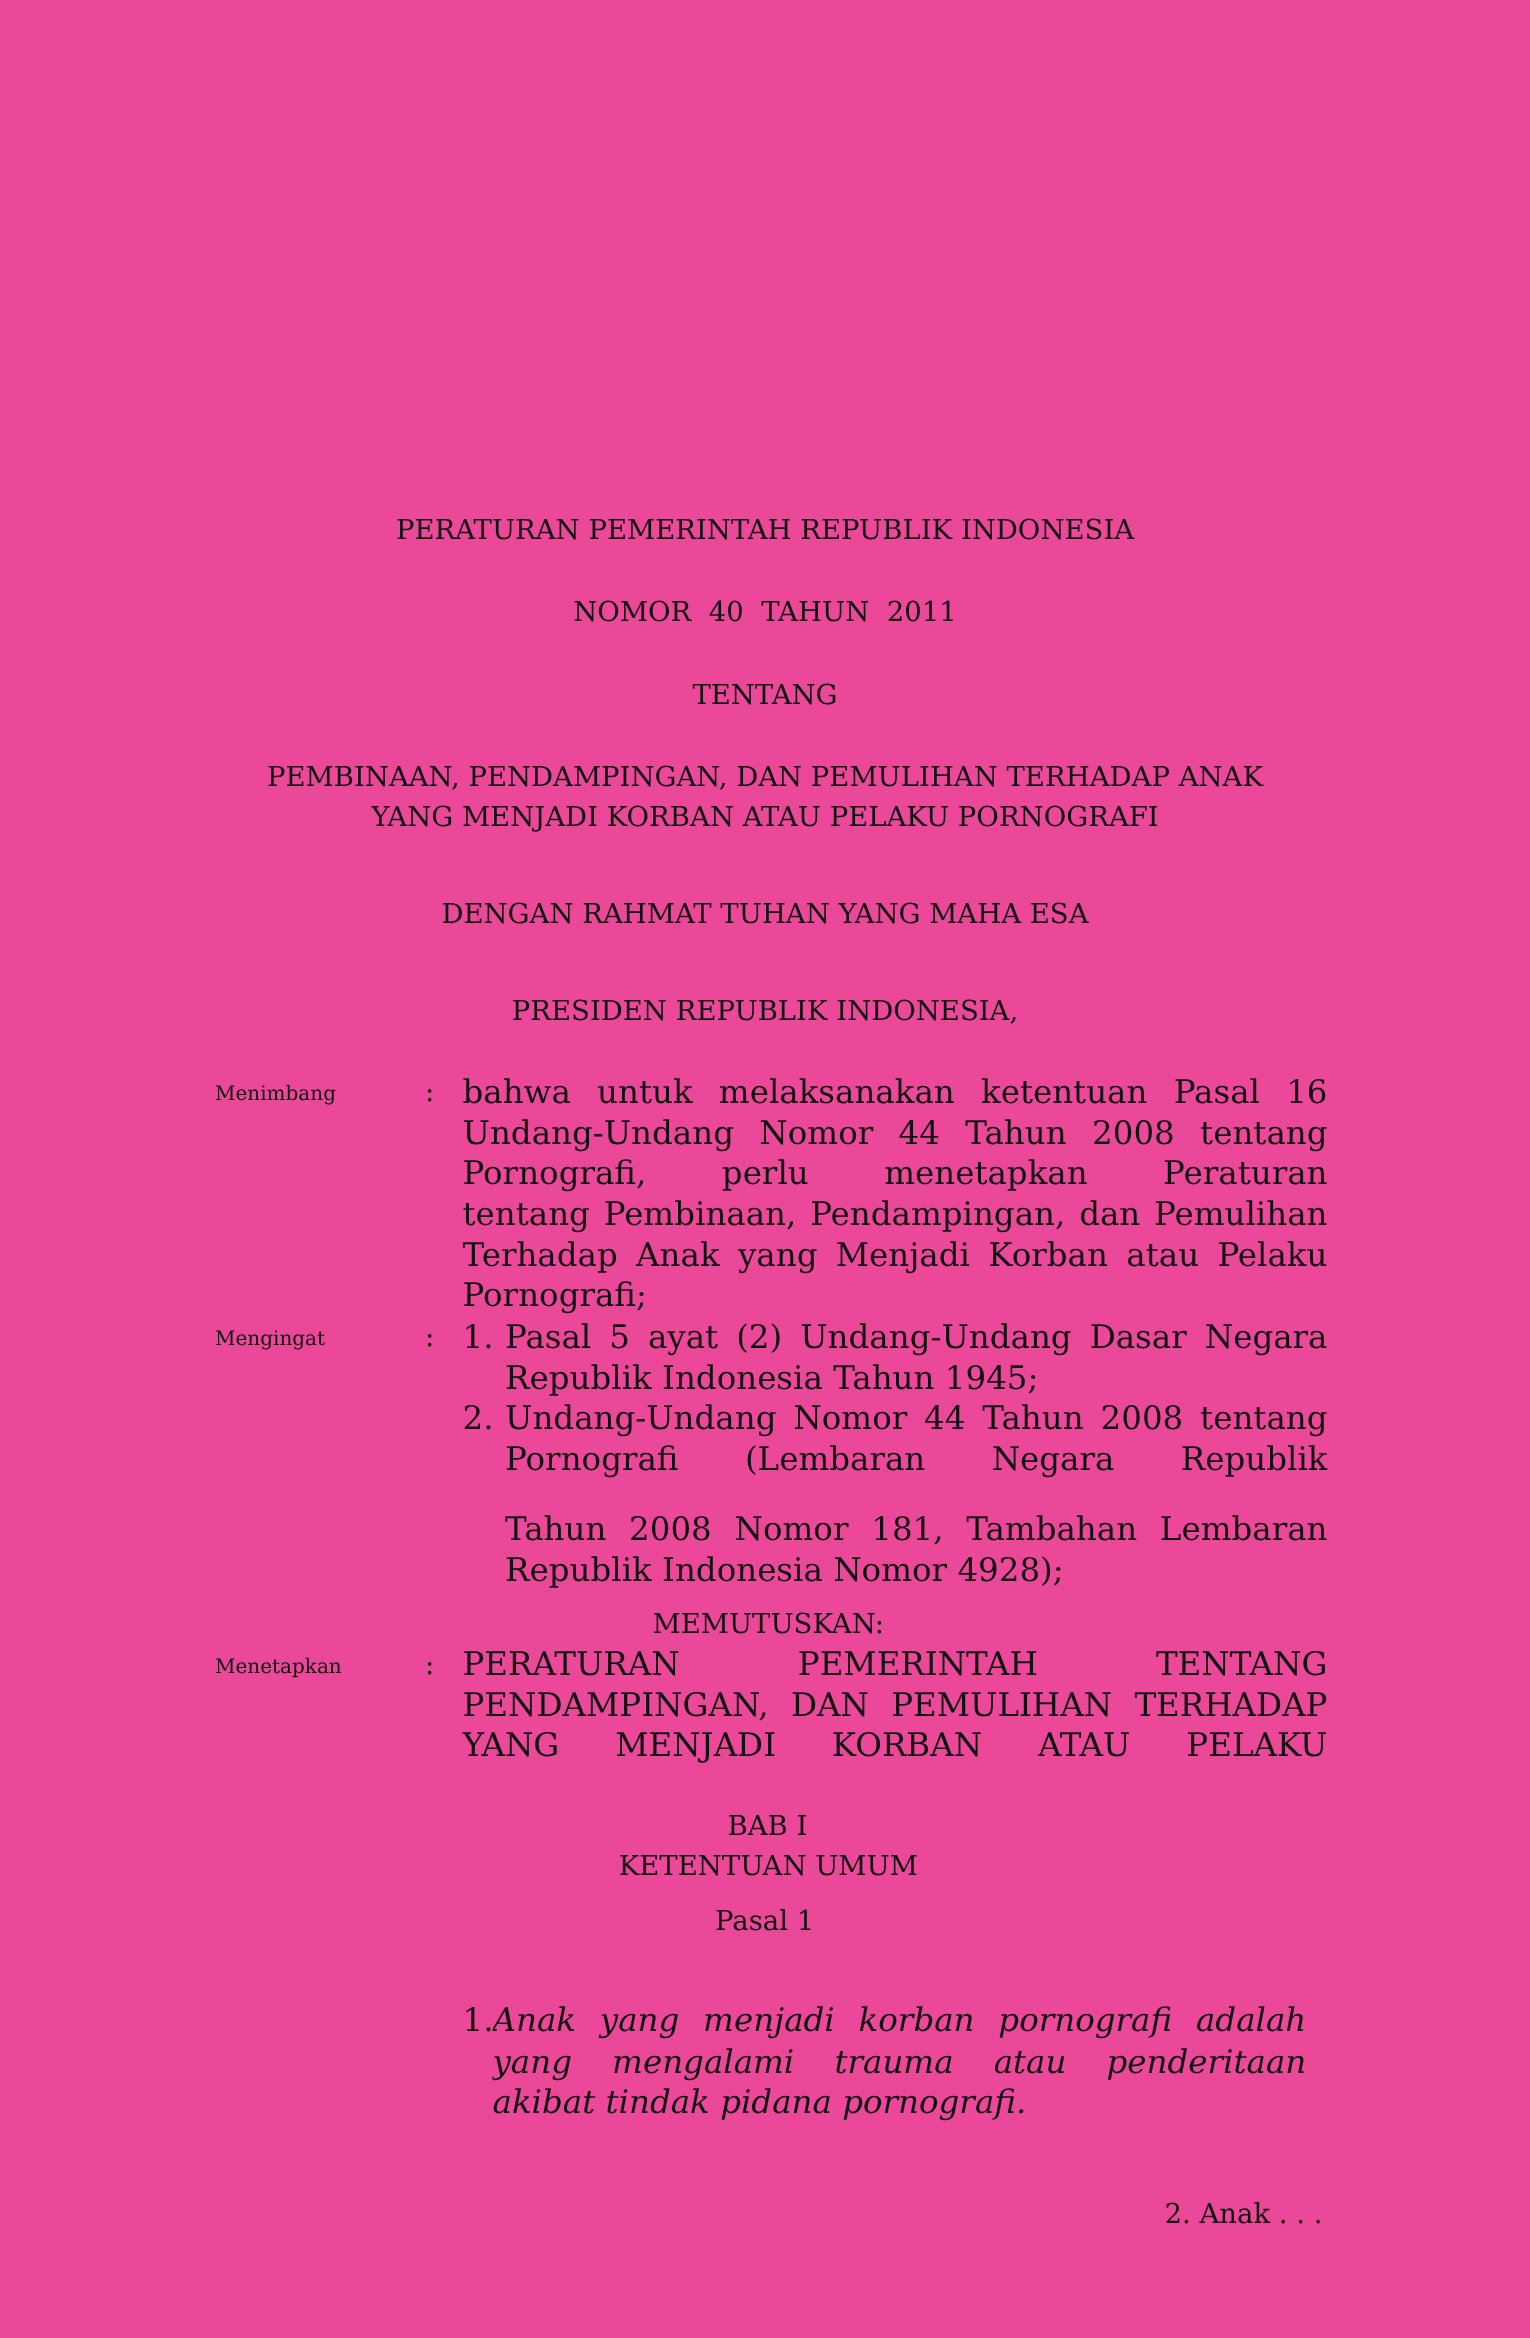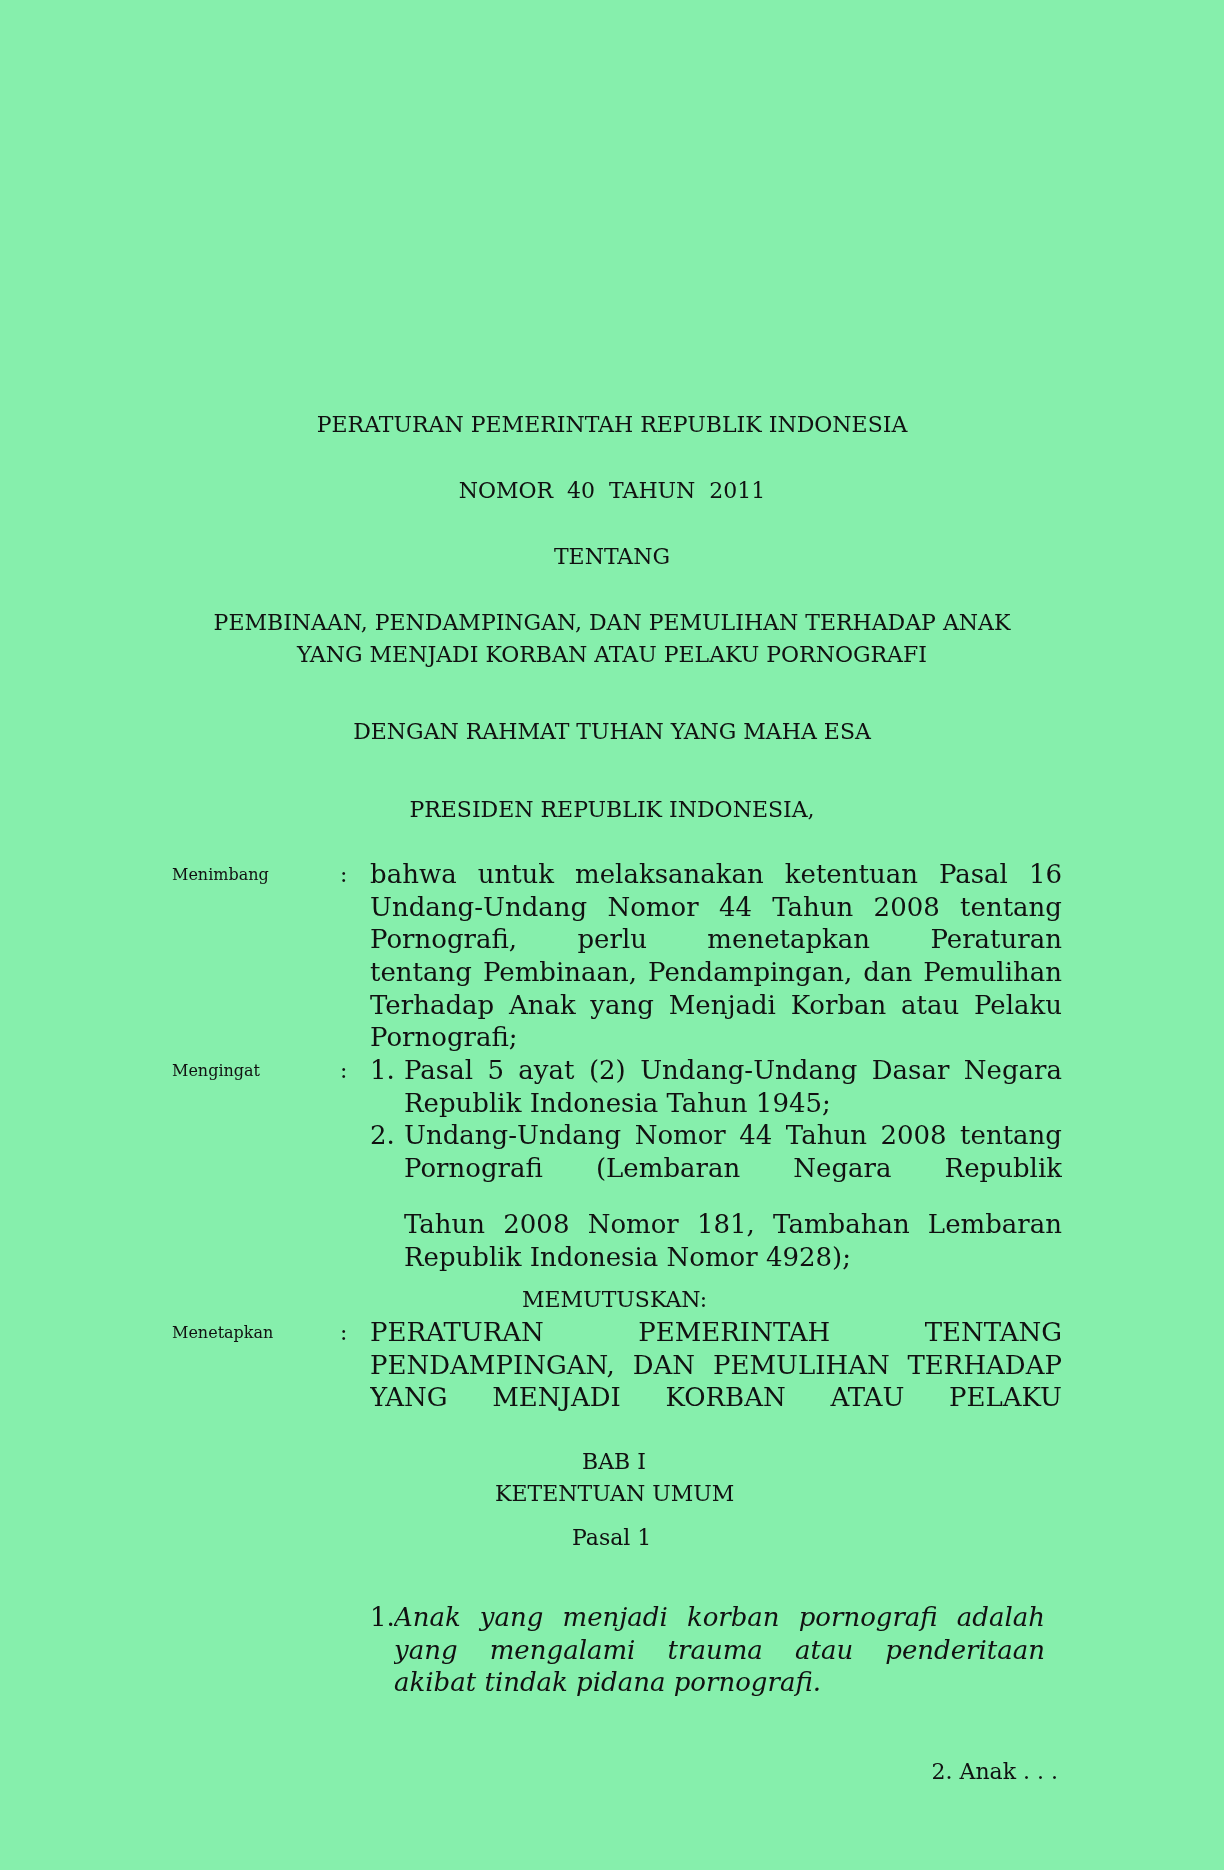--- a/index.html
+++ b/index.html
@@ -1,18 +1,18 @@
 <!DOCTYPE html>
 <html><head>
 <meta charset="utf-8">
 <style>
   html, body { margin: 0; padding: 0; background: #ffffff; }
   body { width: 1224px; height: 1870px; position: relative; overflow: hidden;
          font-family: "DejaVu Serif", "Liberation Serif", serif; color: #111111; }
-  .page { position: absolute; left: 0; top: 0; width: 1224px; height: 1870px; background: #86efac; }
+  .page { position: absolute; left: 0; top: 0; width: 1224px; height: 1870px; background: #ec4899; }
   .line { position: absolute; font-size: 22px; line-height: 33px; white-space: nowrap; }
   .center { left: 0; width: 1224px; text-align: center; }
   .block { position: absolute; font-size: 26px; line-height: 32.7px; }
   .label { position: absolute; left: 172px; font-size: 16px; line-height: 33px; }
   .colon { position: absolute; left: 340px; font-size: 22px; line-height: 33px; }
   .para-line { display: block; text-align: justify; text-align-last: justify; height: 32.7px; white-space: nowrap; overflow: hidden; }
   .para-line.last { text-align-last: left; }
 </style>
 </head>
 <body>

